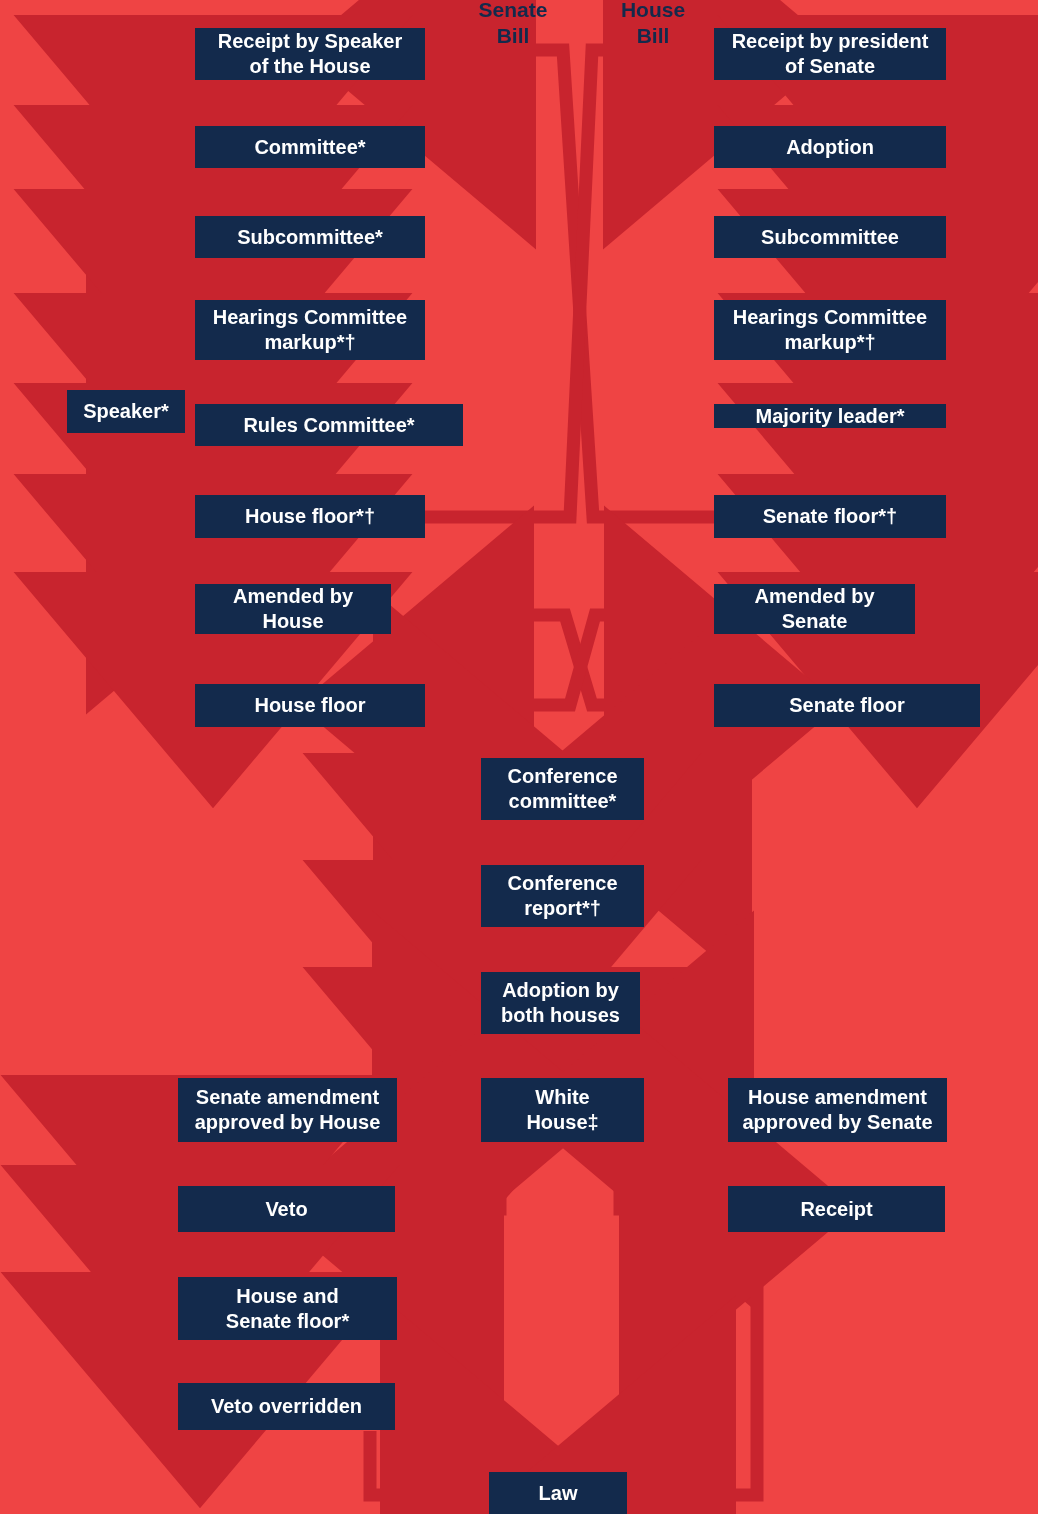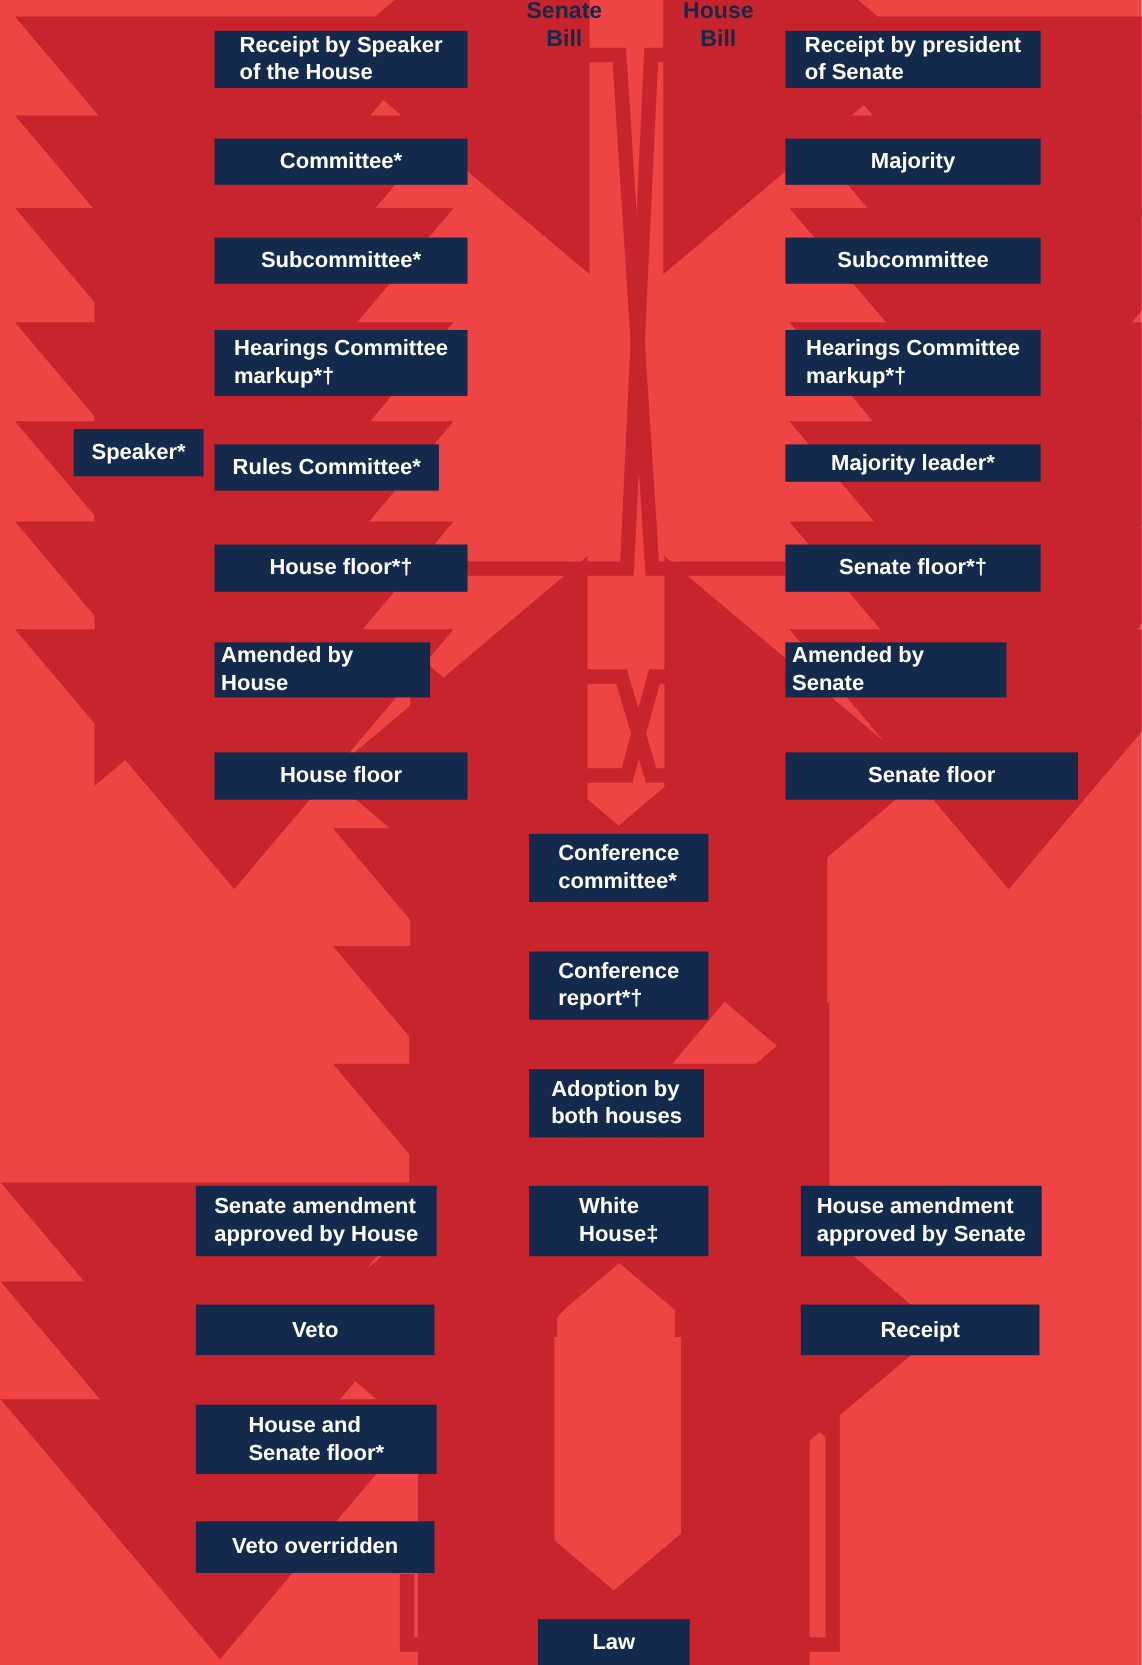--- a/index.html
+++ b/index.html
@@ -5,21 +5,21 @@
   html,body{margin:0;padding:0;background:#ffffff;}
   .canvas{
     position:relative;width:1038px;height:1514px;background:#ef4444;overflow:hidden;
     font-family:"Liberation Sans","DejaVu Sans",sans-serif;
   }
   .lines{position:absolute;left:0;top:0;width:1038px;height:1514px;}
   .lines path{fill:none;stroke:#c8242e;stroke-width:13;}
   .box{
     position:absolute;background:#132a4c;color:#ffffff;
     display:flex;align-items:center;justify-content:center;
-    font-weight:700;font-size:20px;line-height:1.25;
+    text-align:center;font-weight:700;font-size:20px;line-height:1.25;
     white-space:pre-line;padding:0 6px;box-sizing:border-box;
   }
   .toplabel{
     position:absolute;color:#132a4c;font-weight:700;font-size:21px;line-height:1.22;
     text-align:center;white-space:pre-line;
   }
 </style>
 </head>
 <body>
 
@@ -82,34 +82,34 @@
 Bill</div>
   <div class="toplabel" style="left:603px;top:-3px;width:100px">House
 Bill</div>
 
   <div class="box" style="left:195px;top:28px;width:230px;height:52px">Receipt by Speaker
 of the House</div>
   <div class="box" style="left:195px;top:126px;width:230px;height:42px">Committee*</div>
   <div class="box" style="left:195px;top:216px;width:230px;height:42px">Subcommittee*</div>
   <div class="box" style="left:195px;top:300px;width:230px;height:60px">Hearings Committee
 markup*†</div>
-  <div class="box" style="left:195px;top:404px;width:204px;height:42px">Rules Committee*</div>
+  <div class="box" style="left:195px;top:404px;width:268px;height:42px">Rules Committee*</div>
   <div class="box" style="left:195px;top:495px;width:230px;height:43px">House floor*†</div>
   <div class="box" style="left:195px;top:584px;width:196px;height:50px">Amended by House</div>
   <div class="box" style="left:195px;top:684px;width:230px;height:43px">House floor</div>
 
   <div class="box" style="left:67px;top:390px;width:118px;height:43px">Speaker*</div>
 
   <div class="box" style="left:714px;top:28px;width:232px;height:52px">Receipt by president
 of Senate</div>
-  <div class="box" style="left:714px;top:126px;width:232px;height:42px">Majority</div>
+  <div class="box" style="left:714px;top:126px;width:232px;height:42px">Adoption</div>
   <div class="box" style="left:714px;top:216px;width:232px;height:42px">Subcommittee</div>
   <div class="box" style="left:714px;top:300px;width:232px;height:60px">Hearings Committee
 markup*†</div>
-  <div class="box" style="left:714px;top:404px;width:232px;height:34px">Majority leader*</div>
+  <div class="box" style="left:714px;top:404px;width:232px;height:24px">Majority leader*</div>
   <div class="box" style="left:714px;top:495px;width:232px;height:43px">Senate floor*†</div>
   <div class="box" style="left:714px;top:584px;width:201px;height:50px">Amended by Senate</div>
   <div class="box" style="left:714px;top:684px;width:266px;height:43px">Senate floor</div>
 
   <div class="box" style="left:481px;top:758px;width:163px;height:62px">Conference
 committee*</div>
   <div class="box" style="left:481px;top:865px;width:163px;height:62px">Conference
 report*†</div>
   <div class="box" style="left:481px;top:972px;width:159px;height:62px">Adoption by
 both houses</div>

